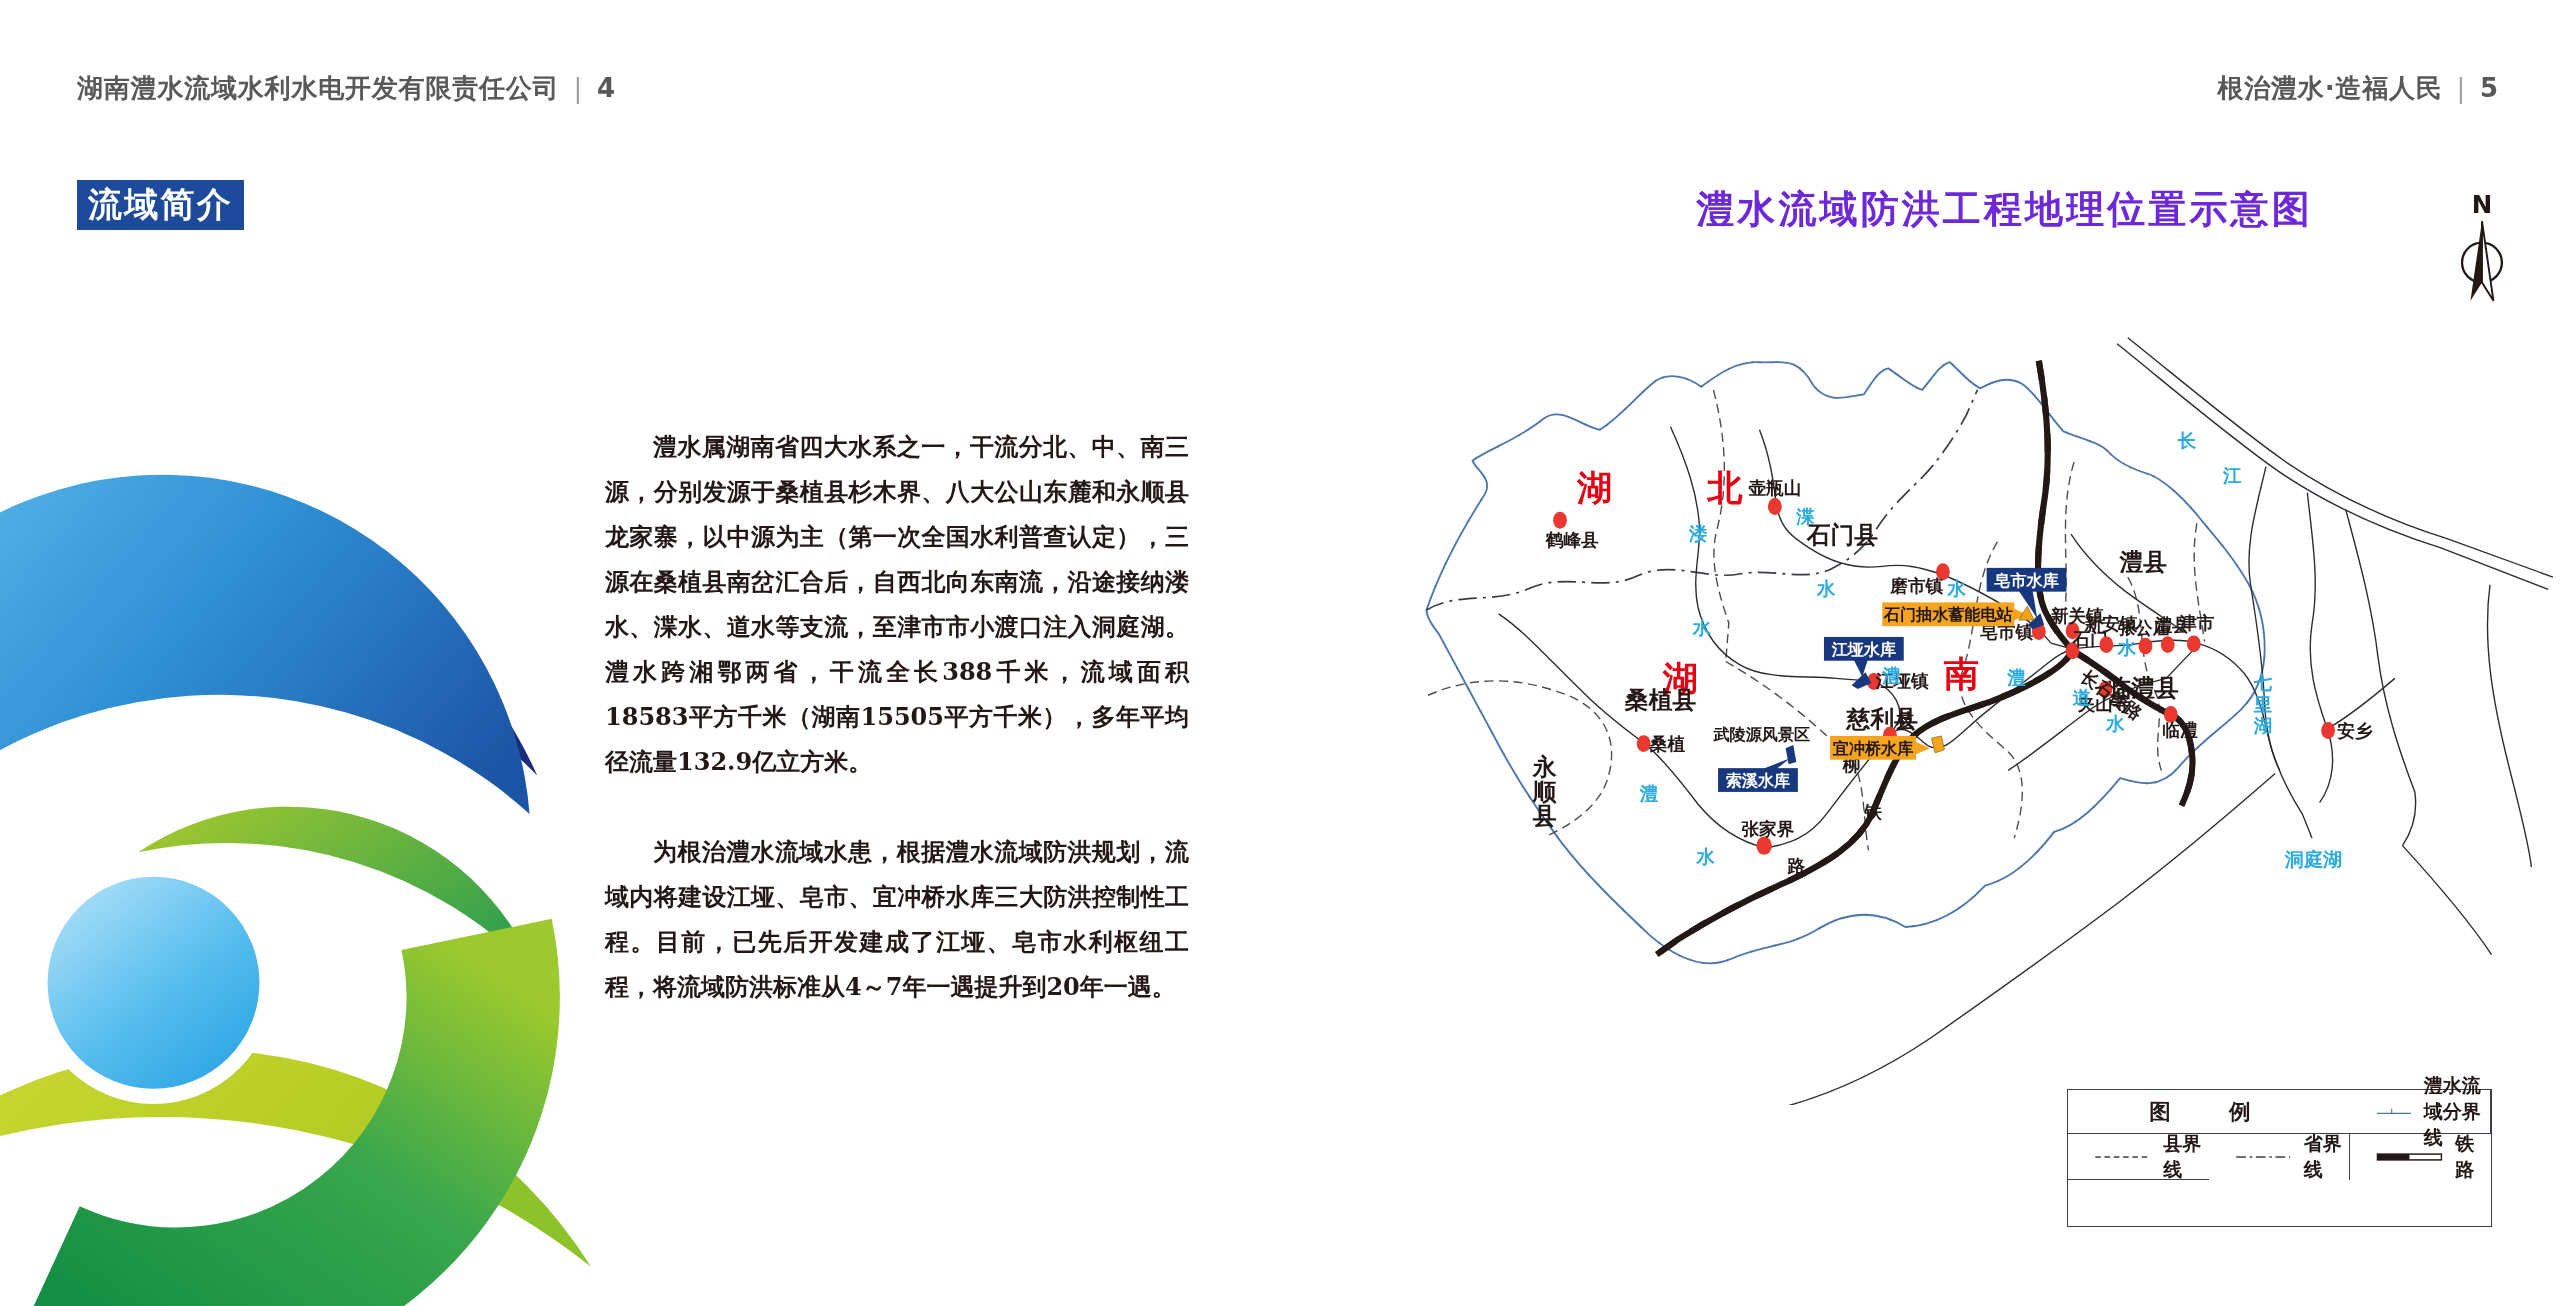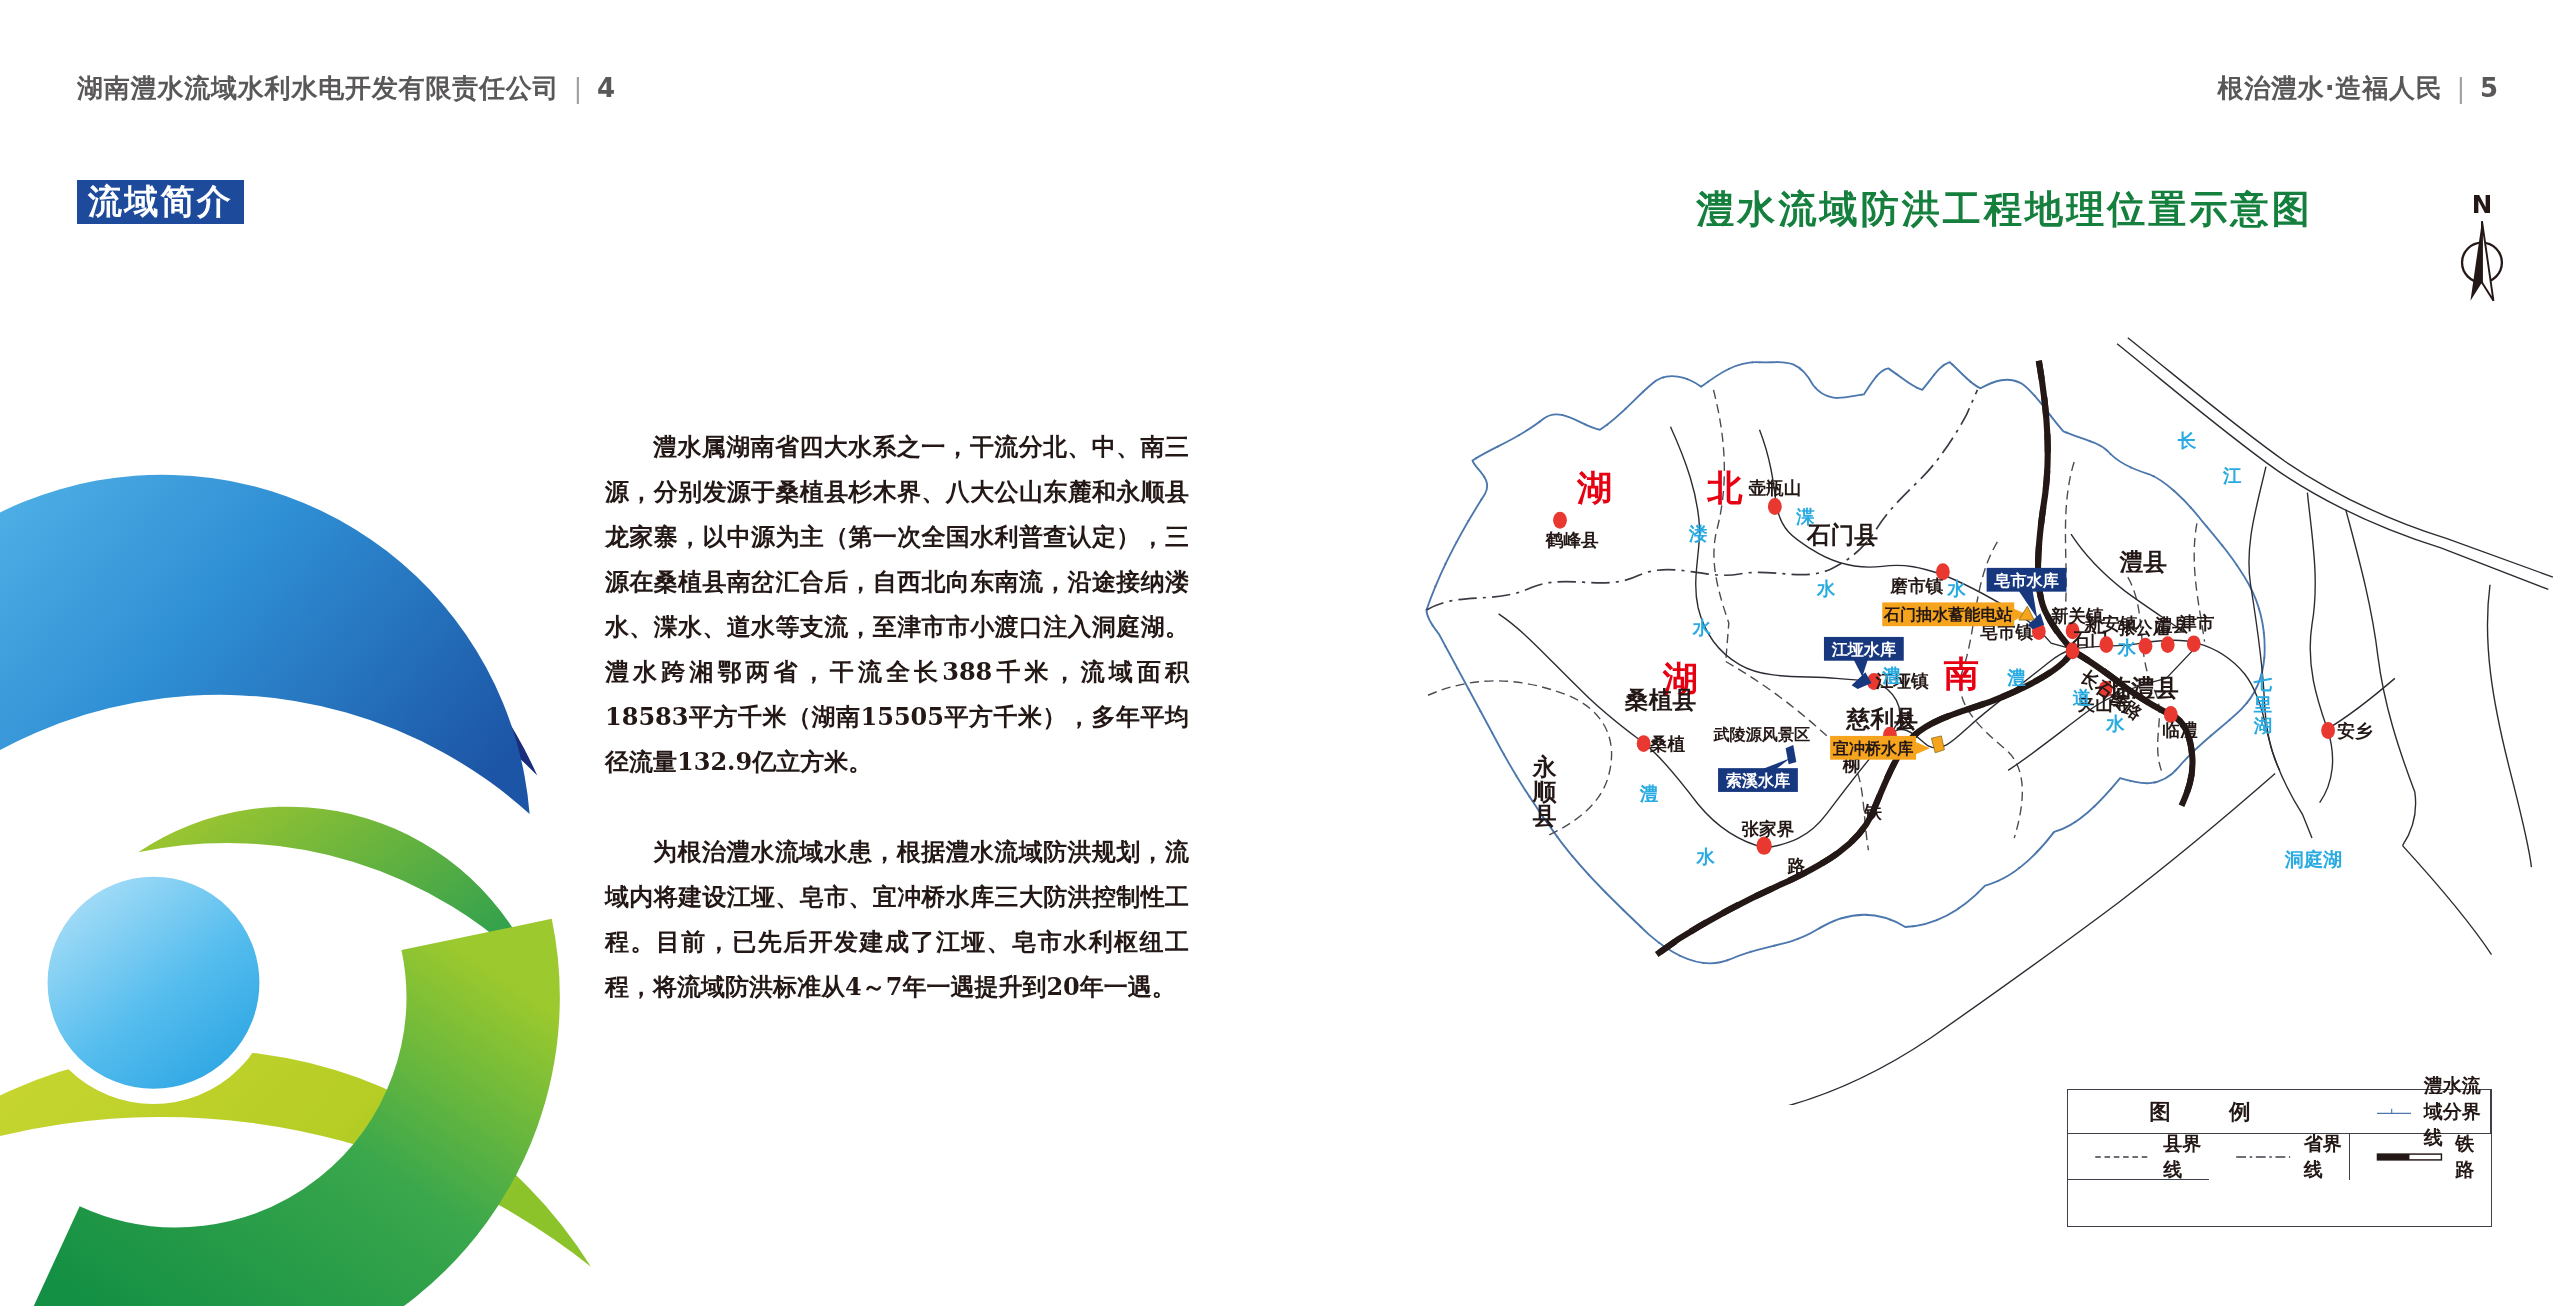--- a/index.html
+++ b/index.html
@@ -4,30 +4,30 @@
 <style>
   html,body{margin:0;padding:0;background:#ffffff;}
   body{font-family:"DejaVu Sans","Liberation Sans",sans-serif;}
   #spread{position:relative;width:2576px;height:1306px;background:#ffffff;overflow:hidden;}
 
   .runhead{position:absolute;top:71px;font-size:26px;font-weight:bold;color:#595757;letter-spacing:0.8px;white-space:nowrap;}
   .runhead .sep{color:#9fa0a0;font-weight:normal;padding:0 14px;}
   #runhead-left{left:77px;}
   #runhead-right{right:77px;text-align:left;}
 
-  #section-title-box{position:absolute;left:77px;top:180px;width:167px;height:44px;background:#1d4a9b;color:#ffffff;
+  #section-title-box{position:absolute;left:77px;top:180px;width:167px;height:50px;background:#1d4a9b;color:#ffffff;
     display:flex;align-items:center;justify-content:center;font-size:34px;font-weight:bold;letter-spacing:2.3px;}
 
   #body-text{position:absolute;left:605px;top:424px;width:584px;color:#231815;
     font-family:"DejaVu Serif","Liberation Serif",serif;font-weight:bold;
     font-size:24px;line-height:45px;text-align:justify;}
   #body-text p{margin:0 0 45px 0;text-indent:2em;}
 
   #map-title{position:absolute;left:1682px;top:184px;width:645px;text-align:center;
-    color:#15803d;font-size:38px;font-weight:bold;letter-spacing:3.1px;}
+    color:#6d28d9;font-size:38px;font-weight:bold;letter-spacing:3.1px;}
 
   #logo-svg{position:absolute;left:0;top:361px;width:614px;height:945px;}
   #map-svg{position:absolute;left:1420px;top:330px;width:1144px;height:775px;}
   #compass-svg{position:absolute;left:2449px;top:188px;width:69px;height:123px;}
 
   
   .t-prov{font-size:46px;font-weight:bold;fill:#e60012;}
   .t-county{font-size:31px;font-weight:bold;fill:#231815;}
   .t-town{font-size:23px;font-weight:bold;fill:#231815;}
   .t-river{font-size:24px;font-weight:bold;fill:#29abe2;}

